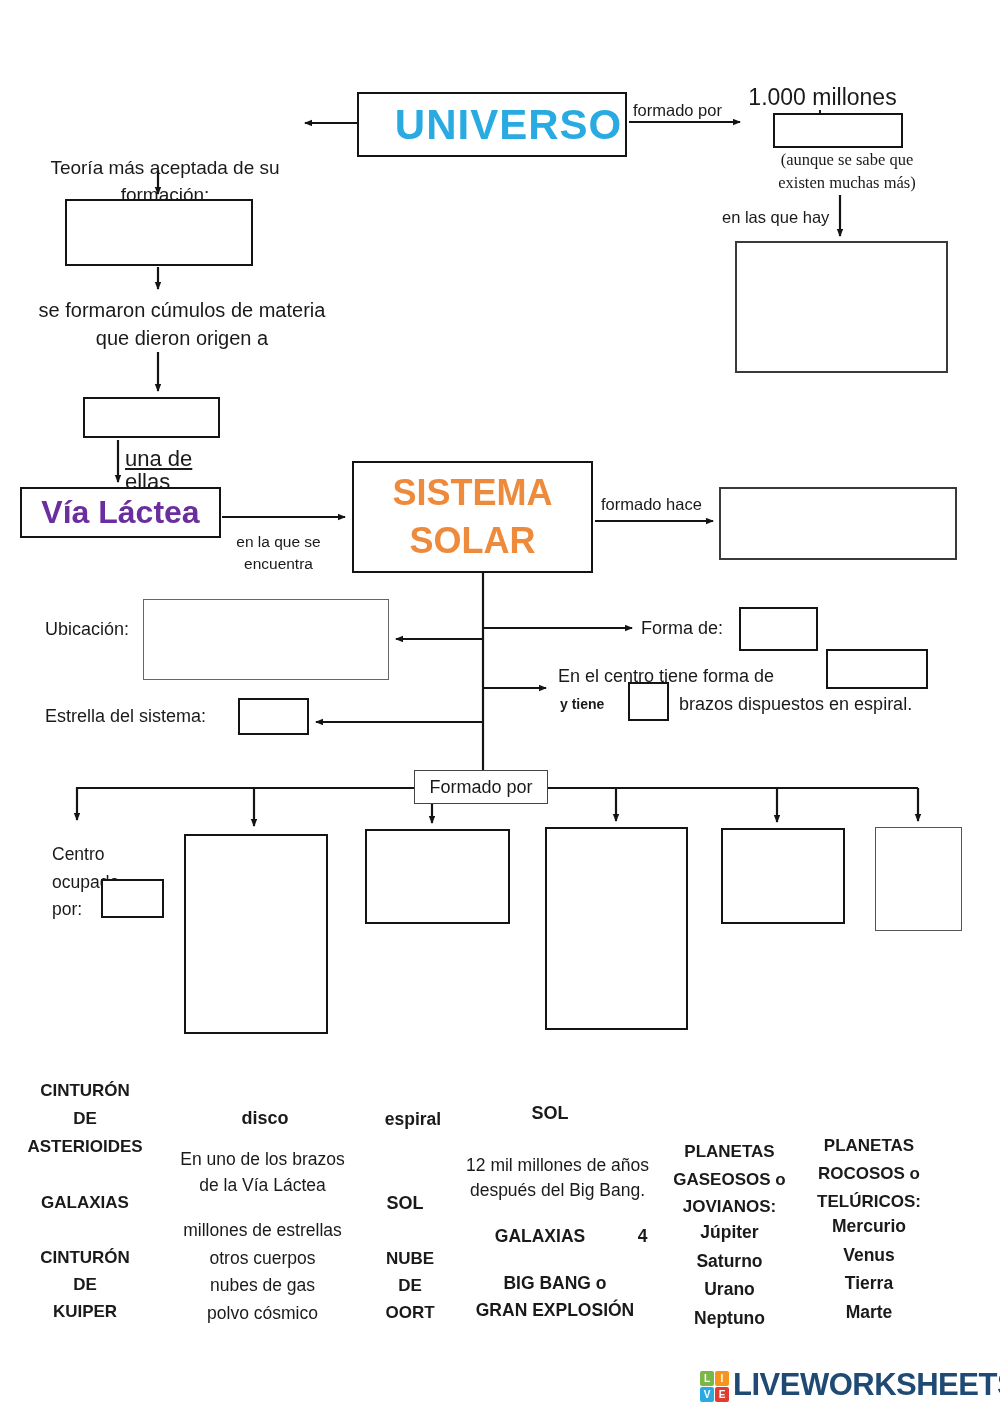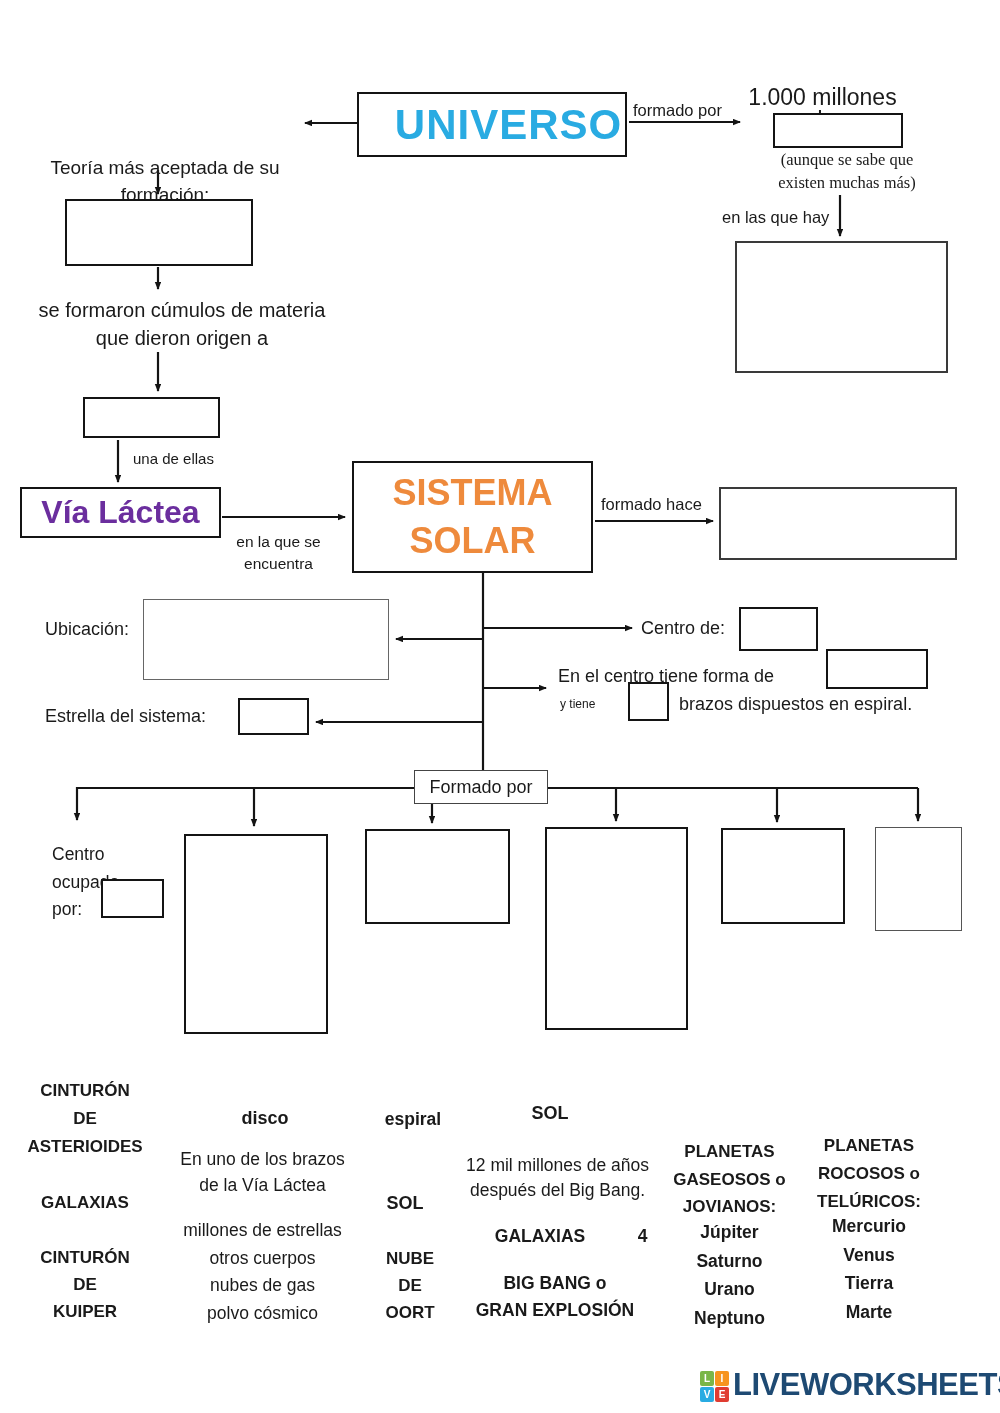--- a/index.html
+++ b/index.html
@@ -78,21 +78,21 @@
 
   <div class="box mid" style="left:735px;top:241px;width:213px;height:132px;"></div>
 
   <div class="box" style="left:65px;top:199px;width:188px;height:67px;"></div>
 
   <div class="lbl pre ctr" style="left:22px;top:296px;width:320px;font-size:20px;line-height:28px;">se formaron cúmulos de materia
 que dieron origen a</div>
 
   <div class="box" style="left:83px;top:397px;width:137px;height:41px;"></div>
 
-  <div class="lbl" style="left:133px;top:447px;width:100px;font-size:15px;">una de ellas</div>
+  <div class="lbl" style="left:125px;top:447px;width:100px;font-size:22px;text-decoration:underline;">una de ellas</div>
 
   <div class="box" style="left:20px;top:487px;width:201px;height:51px;">
     <div class="node-title" style="font-size: 32px; color: rgb(107, 46, 158);">Vía Láctea</div>
   </div>
 
   <div class="lbl pre ctr" style="left:226px;top:531px;width:105px;font-size:15.5px;line-height:22px;">en la que se
 encuentra</div>
 
   <div class="box" style="left:352px;top:461px;width:241px;height:112px;border-width:2.5px;">
     <div class="node-title pre ctr" style="font-size: 36px; line-height: 48px; color: rgb(238, 138, 60);">SISTEMA
@@ -100,29 +100,29 @@
   </div>
 
   <div class="lbl" style="left:601px;top:493px;width:115px;font-size:16.5px;">formado hace</div>
 
   <div class="box mid" style="left:719px;top:487px;width:238px;height:73px;"></div>
 
   <div class="lbl" style="left:45px;top:618px;width:100px;font-size:18px;">Ubicación:</div>
 
   <div class="box thin" style="left:143px;top:599px;width:246px;height:81px;"></div>
 
-  <div class="lbl" style="left:641px;top:617px;width:98px;font-size:18px;">Centro de:</div>
+  <div class="lbl" style="left:641px;top:617px;width:98px;font-size:18px;">Forma de:</div>
 
   <div class="box" style="left:739px;top:607px;width:79px;height:44px;"></div>
 
   <div class="lbl" style="left:558px;top:665px;width:270px;font-size:18px;">En el centro tiene forma de</div>
 
   <div class="box" style="left:826px;top:649px;width:102px;height:40px;"></div>
 
-  <div class="lbl" style="left:560px;top:693px;width:65px;font-size:12px;">y tiene</div>
+  <div class="lbl" style="left:560px;top:693px;width:65px;font-size:14px;font-weight:bold;">y tiene</div>
 
   <div class="box" style="left:628px;top:682px;width:41px;height:39px;"></div>
 
   <div class="lbl" style="left:679px;top:693px;width:280px;font-size:18px;">brazos dispuestos en espiral.</div>
 
   <div class="lbl" style="left:45px;top:705px;width:195px;font-size:18px;">Estrella del sistema:</div>
 
   <div class="box" style="left:238px;top:698px;width:71px;height:37px;"></div>
 
   <div class="box thin" style="left:414px;top:770px;width:134px;height:34px;border-color:#444;">

